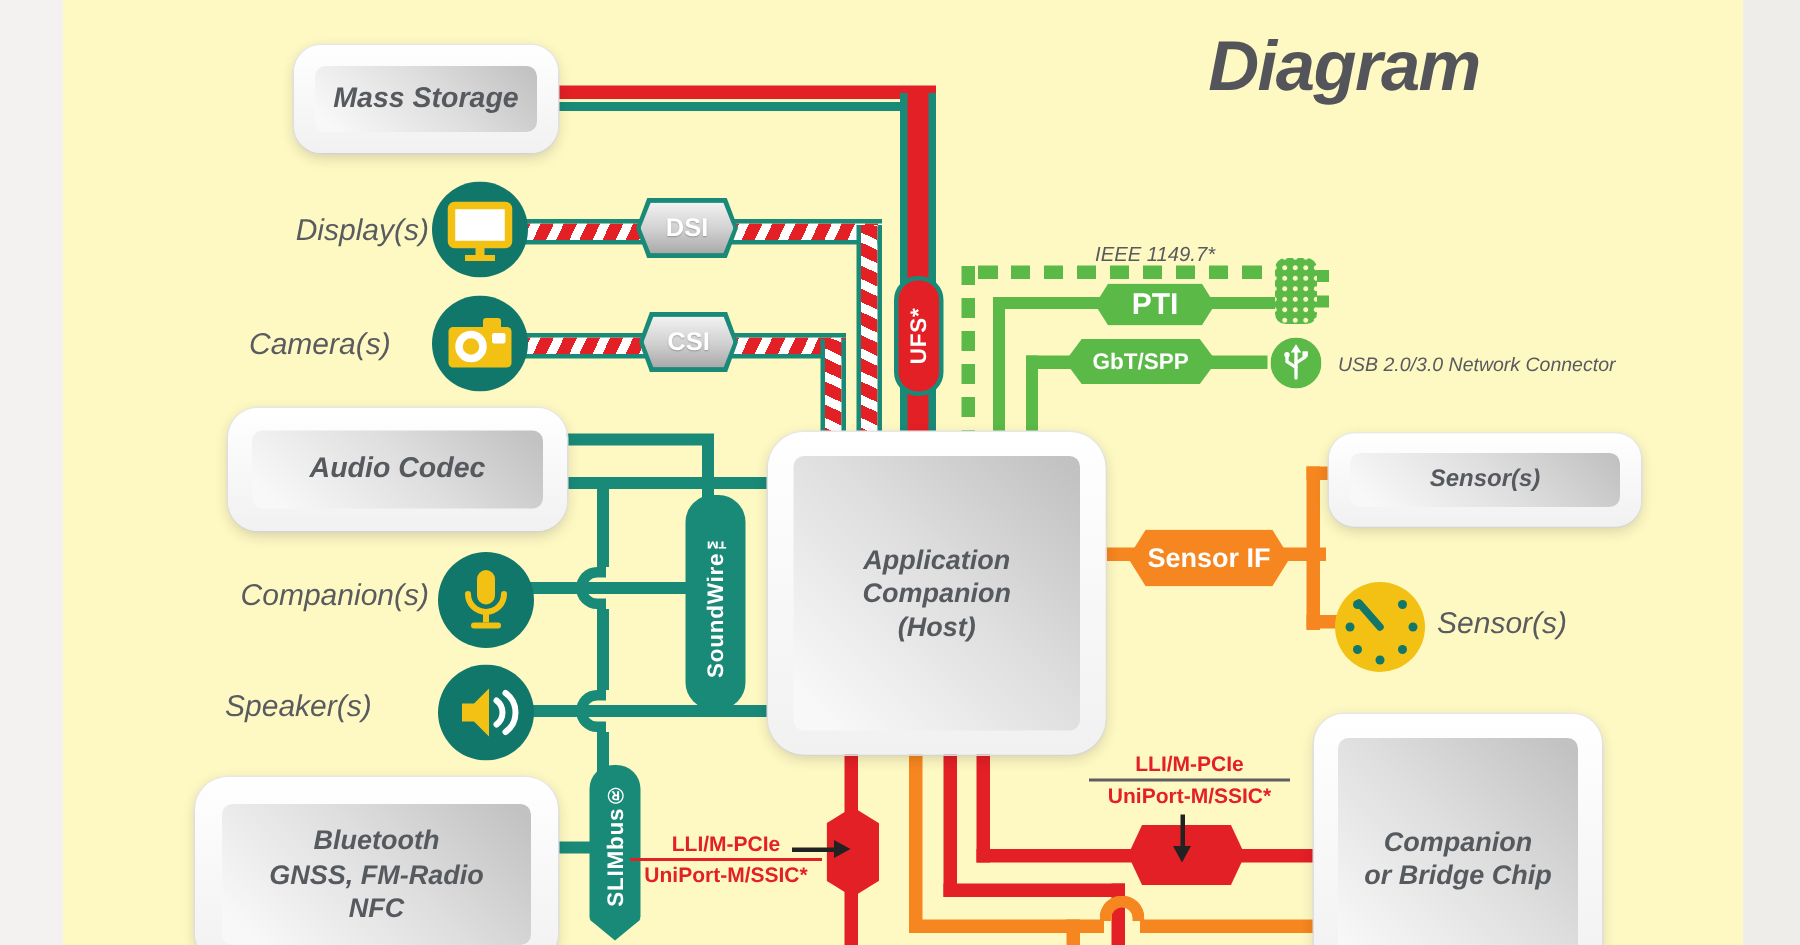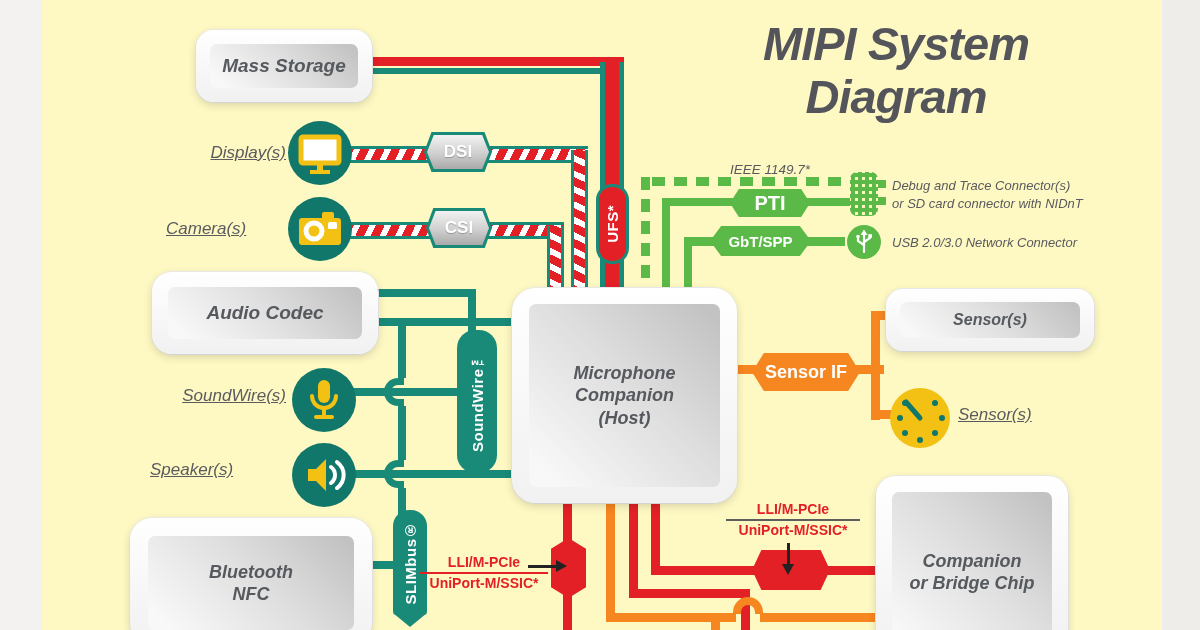--- a/index.html
+++ b/index.html
@@ -39,21 +39,21 @@
     display:flex;align-items:center;justify-content:center;}
   .hex-label{font-weight:bold;color:#fff;position:relative;z-index:2;}
   .hex-label-gray{font-weight:bold;color:#fff;position:relative;z-index:2;text-shadow:0 1px 1px rgba(0,0,0,.25);}
   .vpill{position:absolute;z-index:5;display:flex;align-items:center;justify-content:center;}
   .vlabel{writing-mode:vertical-rl;transform:rotate(180deg);color:#fff;font-weight:bold;letter-spacing:.5px;}
   .redhex-v{position:absolute;z-index:5;background:#e32026;
     clip-path:polygon(0 18%,50% 0,100% 18%,100% 82%,50% 100%,0 82%);}
   .redhex-h{position:absolute;z-index:5;background:#e32026;
     clip-path:polygon(12% 0,88% 0,100% 50%,88% 100%,12% 100%,0 50%);}
   
-  .periph-label{position:absolute;z-index:6;font-style:italic;color:#5a5b5f;font-size:17px;text-decoration:underline;}
+  .periph-label{position:absolute;z-index:6;font-style:italic;color:#5a5b5f;font-size:20px;}
   .small-note{position:absolute;z-index:6;font-style:italic;color:#595a5e;font-size:13px;line-height:1.35;}
   .lli{position:absolute;z-index:6;color:#e32026;font-weight:bold;font-size:14px;text-align:center;line-height:1.3;}
   .title{position:absolute;z-index:6;font-style:italic;font-weight:bold;color:#54555a;
     font-size:47px;line-height:1.12;text-align:center;letter-spacing:-1px;}
   .icon{position:absolute;z-index:5;}
   .arrow-line{position:absolute;z-index:6;background:#222;}
   .arrow-head-right{position:absolute;z-index:6;width:0;height:0;border-left:11px solid #222;
     border-top:6px solid rgba(0,0,0,0);border-bottom:6px solid rgba(0,0,0,0);}
   .arrow-head-down{position:absolute;z-index:6;width:0;height:0;border-top:11px solid #222;
     border-left:6px solid rgba(0,0,0,0);border-right:6px solid rgba(0,0,0,0);}
@@ -120,26 +120,27 @@
   </div>
 
   <div class="node" style="left:152px;top:272px;width:226px;height:82px;border-radius:20px;"></div>
   <div class="node-in" style="left:168px;top:287px;width:194px;height:52px;">
     <div class="node-label" style="font-size:19px;">Audio Codec</div>
   </div>
 
   <div class="node" style="left:130px;top:518px;width:242px;height:126px;border-radius:22px;"></div>
   <div class="node-in" style="left:148px;top:536px;width:206px;height:94px;">
     <div class="node-label" style="font-size:18px;">Bluetooth</div>
+    <div class="node-label" style="font-size:18px;">GNSS, FM-Radio</div>
     <div class="node-label" style="font-size:18px;">NFC</div>
   </div>
 
   <div class="node" style="left:512px;top:288px;width:225px;height:215px;border-radius:24px;"></div>
   <div class="node-in" style="left:529px;top:304px;width:191px;height:183px;">
-    <div class="node-label" style="font-size:18px;">Microphone</div>
+    <div class="node-label" style="font-size:18px;">Application</div>
     <div class="node-label" style="font-size:18px;">Companion</div>
     <div class="node-label" style="font-size:18px;">(Host)</div>
   </div>
 
   <div class="node" style="left:886px;top:289px;width:208px;height:62px;border-radius:17px;"></div>
   <div class="node-in" style="left:900px;top:302px;width:180px;height:36px;">
     <div class="node-label" style="font-size:16px;">Sensor(s)</div>
   </div>
 
   <div class="node" style="left:876px;top:476px;width:192px;height:176px;border-radius:20px;"></div>
@@ -255,35 +256,30 @@
         <path d="M17 20 l-6 -4 v-3"></path>
         <path d="M17 17 l6 -4 v-2"></path>
       </g>
       <path d="M17 4.5 l-3.5 5.5 h7 z" fill="#ffffff"></path>
       <circle cx="11" cy="11.5" r="1.8" fill="#ffffff"></circle>
       <rect x="21.3" y="9.2" width="3.6" height="3.6" fill="#ffffff"></rect>
     </svg>
   </div>
 
   <div class="title" style="left:700px;top:18px;width:392px;">
-    <div>MIPI System</div>
     <div>Diagram</div>
   </div>
 
   <div class="periph-label" style="left:166px;top:143px;width:120px;text-align:right;">Display(s)</div>
   <div class="periph-label" style="left:166px;top:219px;width:120px;text-align:left;">Camera(s)</div>
-  <div class="periph-label" style="left:150px;top:386px;width:136px;text-align:right;">SoundWire(s)</div>
+  <div class="periph-label" style="left:150px;top:386px;width:136px;text-align:right;">Companion(s)</div>
   <div class="periph-label" style="left:150px;top:460px;width:136px;">Speaker(s)</div>
   <div class="periph-label" style="left:958px;top:405px;width:120px;">Sensor(s)</div>
 
   <div class="small-note" style="left:730px;top:161px;width:110px;font-size:13.5px;">IEEE 1149.7*</div>
-  <div class="small-note" style="left:892px;top:177px;width:200px;">
-    <div>Debug and Trace Connector(s)</div>
-    <div>or SD card connector with NIDnT</div>
-  </div>
   <div class="small-note" style="left:892px;top:234px;width:210px;">USB 2.0/3.0 Network Connector</div>
 
   <div class="lli" style="left:420px;top:553px;width:128px;">
     <div style="border-bottom:2px solid #e32026;padding-bottom:1px;">LLI/M-PCIe</div>
     <div>UniPort-M/SSIC*</div>
   </div>
   <div class="arrow-line" style="left:528px;top:565px;width:28px;height:3px;"></div>
   <div class="arrow-head-right" style="left:556px;top:560px;"></div>
 
   <div class="lli" style="left:726px;top:500px;width:134px;">

